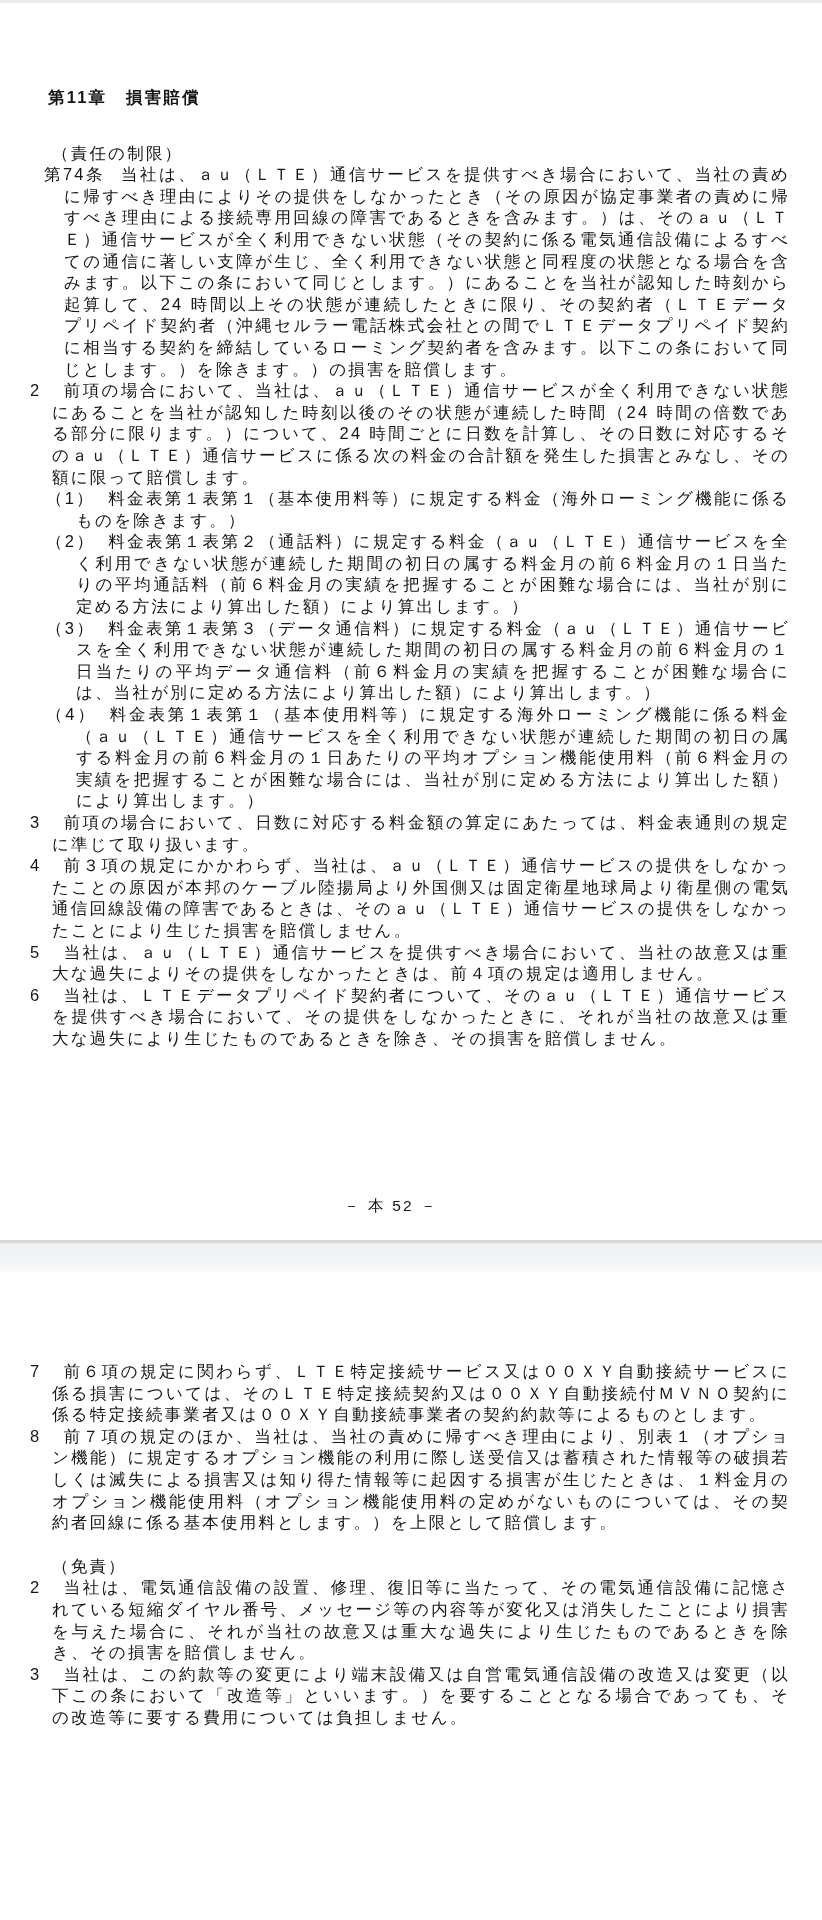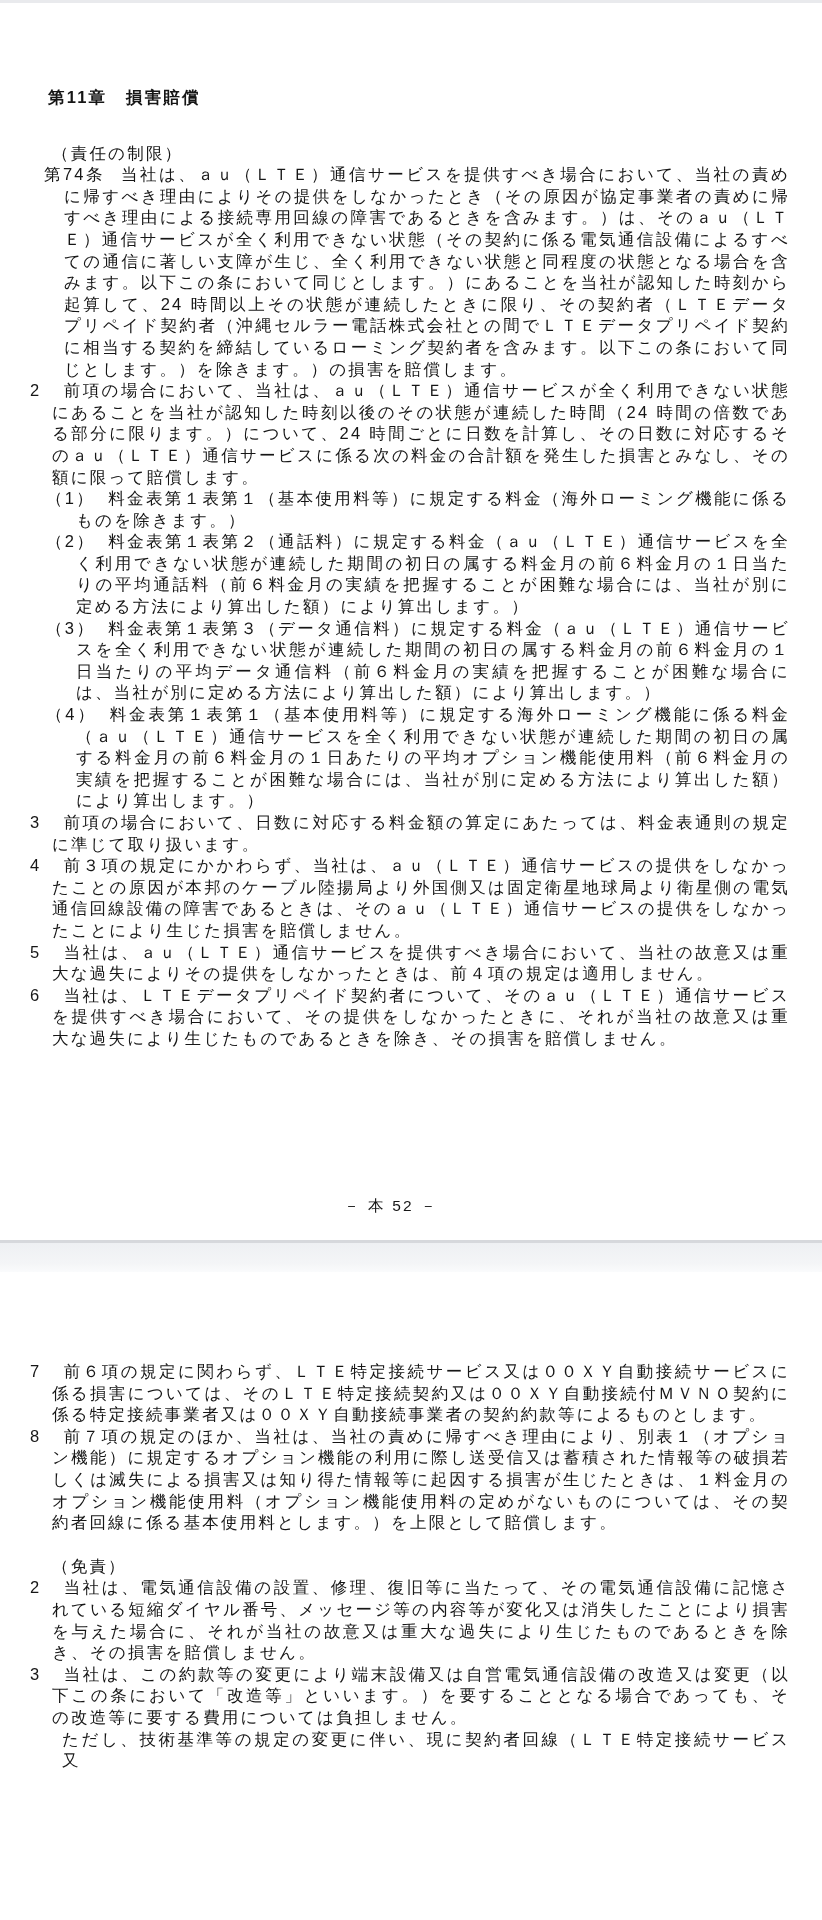--- a/index.html
+++ b/index.html
@@ -129,14 +129,13 @@
   </div>
 
   <div class="sec-label doc-text label-gap">（免責）</div>
 
   <div class="para num doc-text">
     <span class="marker">2</span><span>当社は、電気通信設備の設置、修理、復旧等に当たって、その電気通信設備に記憶されている短縮ダイヤル番号、メッセージ等の内容等が変化又は消失したことにより損害を与えた場合に、それが当社の故意又は重大な過失により生じたものであるときを除き、その損害を賠償しません。</span>
   </div>
   <div class="para num doc-text">
     <span class="marker">3</span><span>当社は、この約款等の変更により端末設備又は自営電気通信設備の改造又は変更（以下この条において「改造等」といいます。）を要することとなる場合であっても、その改造等に要する費用については負担しません。</span>
   </div>
-  <div class="proviso doc-text">ただし、技術基準等の規定の変更に伴い、現に契約者回線（ＬＴＥ特定接続サービス又</div>
 </div>
 
 </body></html>

